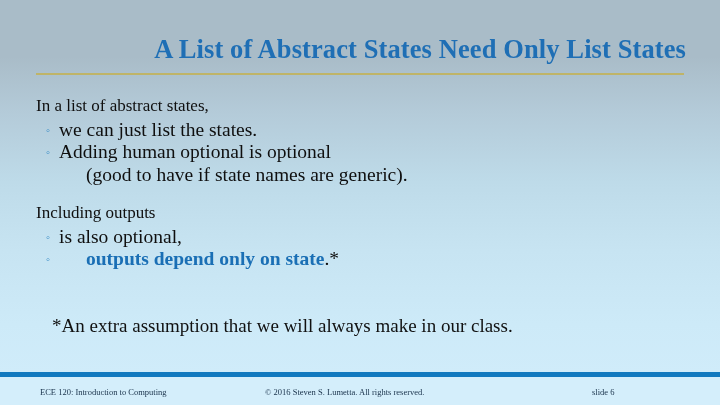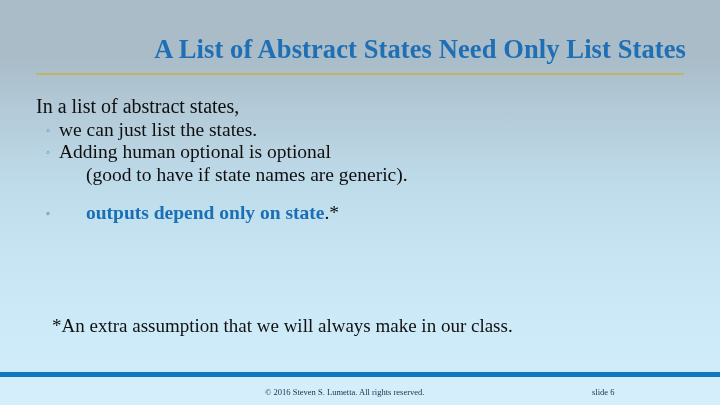--- a/index.html
+++ b/index.html
@@ -50,21 +50,21 @@
   }
 
   
   #body {
     position: absolute;
     left: 36px;
     top: 95px;
     width: 650px;
   }
   .lvl1 {
-    font-size: 20px;
+    font-size: 17px;
     line-height: 22.5px;
     color: #0f0f0f;
     margin: 0 0 1px 0;
     padding: 0;
     font-family: Liberation Serif, serif;
   }
   .lvl2 {
     position: relative;
     font-size: 19.5px;
     line-height: 22.5px;
@@ -152,32 +152,35 @@
     </p>
 
     <p class="lvl2">
       <span class="bullet">◦</span>
       <span>Adding human optional is optional</span>
       <span class="cont">(good to have if state names are generic).</span>
     </p>
 
     <div class="gap"></div>
 
+    <p class="lvl1">Including outputs</p>
 
     <p class="lvl2">
       <span class="bullet">◦</span>
+      <span>is also optional,</span>
     </p>
 
     <p class="lvl2">
       <span class="bullet">◦</span>
       <span class="cont"><span class="emph">outputs depend only on state</span><span class="afterword">.*</span></span>
     </p>
 
   </div>
 
   <div id="footnote">*An extra assumption that we will always make in our class.</div>
 
   <div id="footer-bar"></div>
   <div id="footer-band"></div>
+  <div class="footer-text" id="footer-course">ECE 120: Introduction to Computing</div>
   <div class="footer-text" id="footer-copy">© 2016 Steven S. Lumetta.  All rights reserved.</div>
   <div class="footer-text" id="footer-slide">slide 6</div>
 
 </div>
 
 </body></html>

